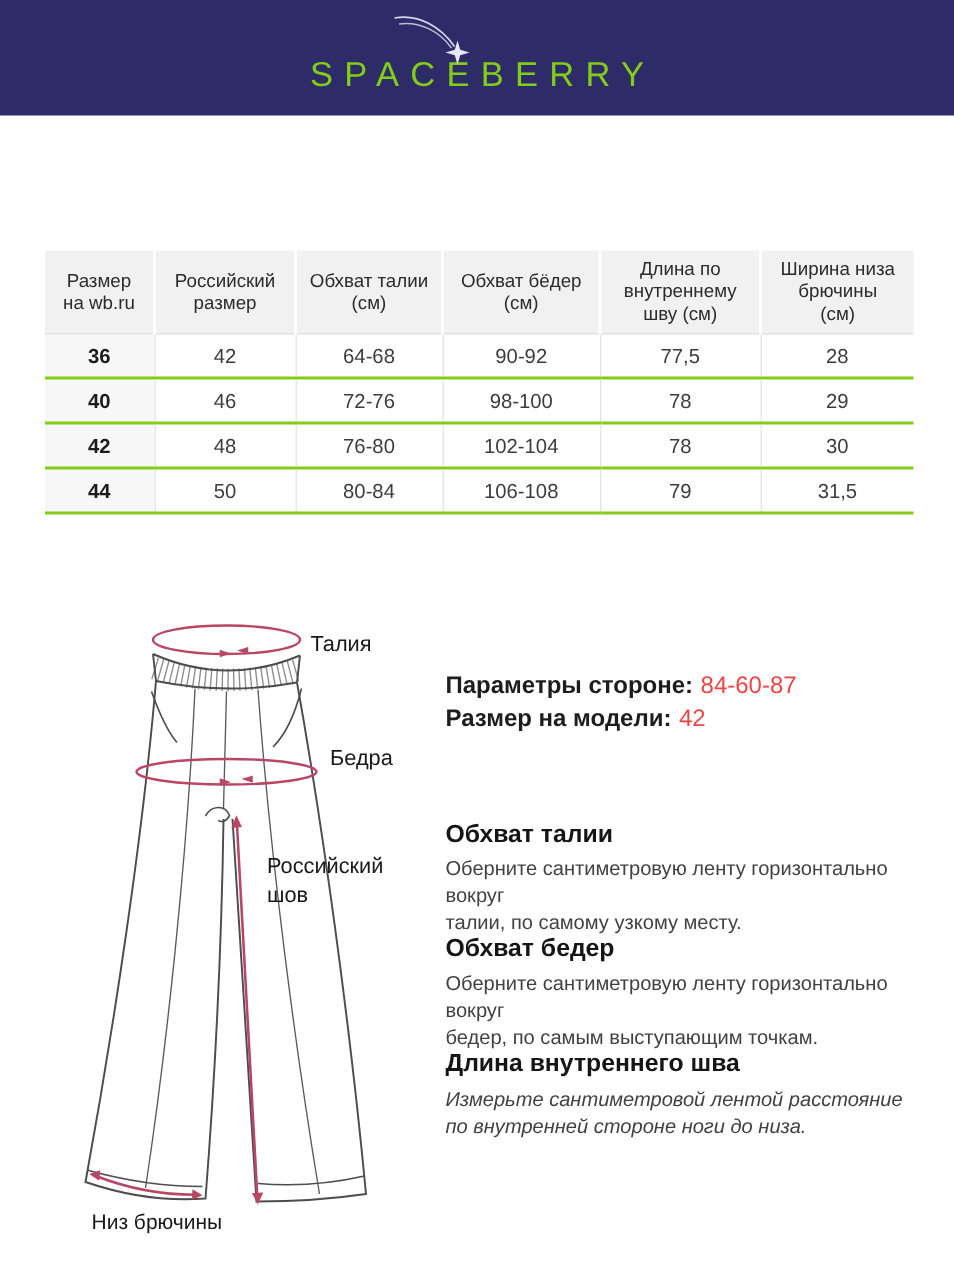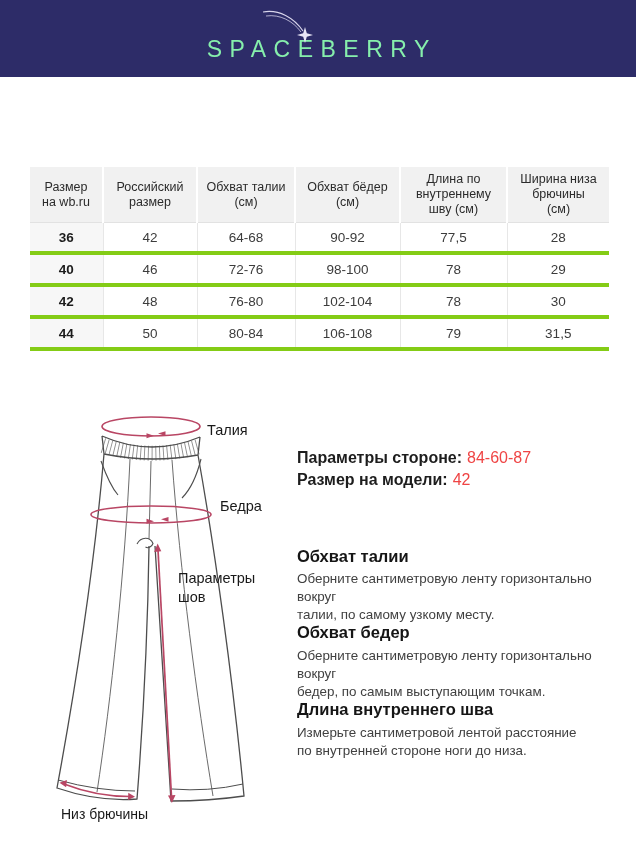--- a/index.html
+++ b/index.html
@@ -11,39 +11,39 @@
   .topbar {
     position:absolute; left:0; top:0; width:636px; height:77px;
     background:#2d2c68;
   }
   .logo-wrap {
     position:absolute; left:0; top:0; width:636px; height:77px;
     display:flex; align-items:flex-end; justify-content:center;
   }
   .logo-text {
     font-size:23px; letter-spacing:7.5px; font-weight:400;
-    color:#86efac; padding-bottom:14px; text-indent:7.5px;
+    color:#84cc16; padding-bottom:14px; text-indent:7.5px;
   }
   .comet { position:absolute; left:260px; top:8px; }
   
   table.size {
     position:absolute; left:30px; top:167px; width:579px;
     border-collapse:collapse; table-layout:fixed;
   }
   table.size th {
     background:#f1f1f1; font-weight:400; font-size:12.5px; color:#2b2b2b;
     height:55px; text-align:center; vertical-align:middle;
     border-right:2px solid #ffffff; border-bottom:1px solid #e2e2e2;
     white-space:pre-line; line-height:15px; padding:0 2px;
   }
   table.size th:last-child { border-right:none; }
   table.size td {
     height:26px; text-align:center; vertical-align:middle;
     font-size:13.5px; color:#3c3c3c;
-    border-right:1px solid #e7e7e7; border-bottom:4px solid #84cc16;
+    border-right:1px solid #e7e7e7; border-bottom:2px solid #84cc16;
     background:#ffffff;
   }
   table.size td:last-child { border-right:none; }
   table.size td.first {
     background:#f7f7f7; font-weight:700; color:#1c1c1c;
   }
   
   .diagram { position:absolute; left:25px; top:400px; width:270px; height:440px; }
   .diagram svg { position:absolute; left:0; top:0; }
   .dlabel {
@@ -60,21 +60,21 @@
   .param-line { font-size:16px; line-height:22.3px; color:#1d1d1d; }
   .p-label { font-weight:700; margin-right:5px; }
   .p-value { font-weight:400; color:#ef4444; }
   .sec-title { position:absolute; left:0; font-size:16.5px; font-weight:700; color:#151515; }
   .sec-body  {
     position:absolute; left:0; font-size:13.4px; line-height:17.8px;
     color:#414141; white-space:pre-line;
   }
   .t1 { top:107px; }  .b1 { top:130px; }
   .t2 { top:183px; }  .b2 { top:207px; }
-  .t3 { top:260px; }  .b3 { top:284px; }
+  .t3 { top:260px; }  .b3 { top:284px;font-style:italic; }
 </style>
 </head>
 <body>
 
 <div class="page">
 
   <div class="topbar">
     <div class="logo-wrap">
       <svg class="comet" width="60" height="38" viewBox="0 0 60 38">
         <path d="M3,4 C19,1 34,10 43,23" fill="none" stroke="#d9d6ec" stroke-width="1.1"></path>
@@ -182,21 +182,21 @@
         <polygon points="129,121.3 121.5,118.8 121.5,123.8"></polygon>
         <polygon points="136,119.3 143.5,117 143.5,121.8"></polygon>
         <polygon points="132.6,143.5 129.2,152 136.3,151.3"></polygon>
         <polygon points="146.9,403 143,395.4 150.5,395"></polygon>
         <polygon points="34.5,382.7 41.9,380.1 41.1,387.2"></polygon>
         <polygon points="110,396.8 103.3,392.8 103,399.9"></polygon>
       </g>
     </svg>
     <div class="dlabel waist">Талия</div>
     <div class="dlabel hips">Бедра</div>
-    <div class="dlabel inseam">Параметры шов</div>
+    <div class="dlabel inseam">Российский шов</div>
     <div class="dlabel hem">Низ брючины</div>
   </div>
 
   <div class="rightcol">
     <div class="params">
       <div class="param-line">
         <span class="p-label">Параметры стороне:</span><span class="p-value">84-60-87</span>
       </div>
       <div class="param-line">
         <span class="p-label">Размер на модели:</span><span class="p-value">42</span>

